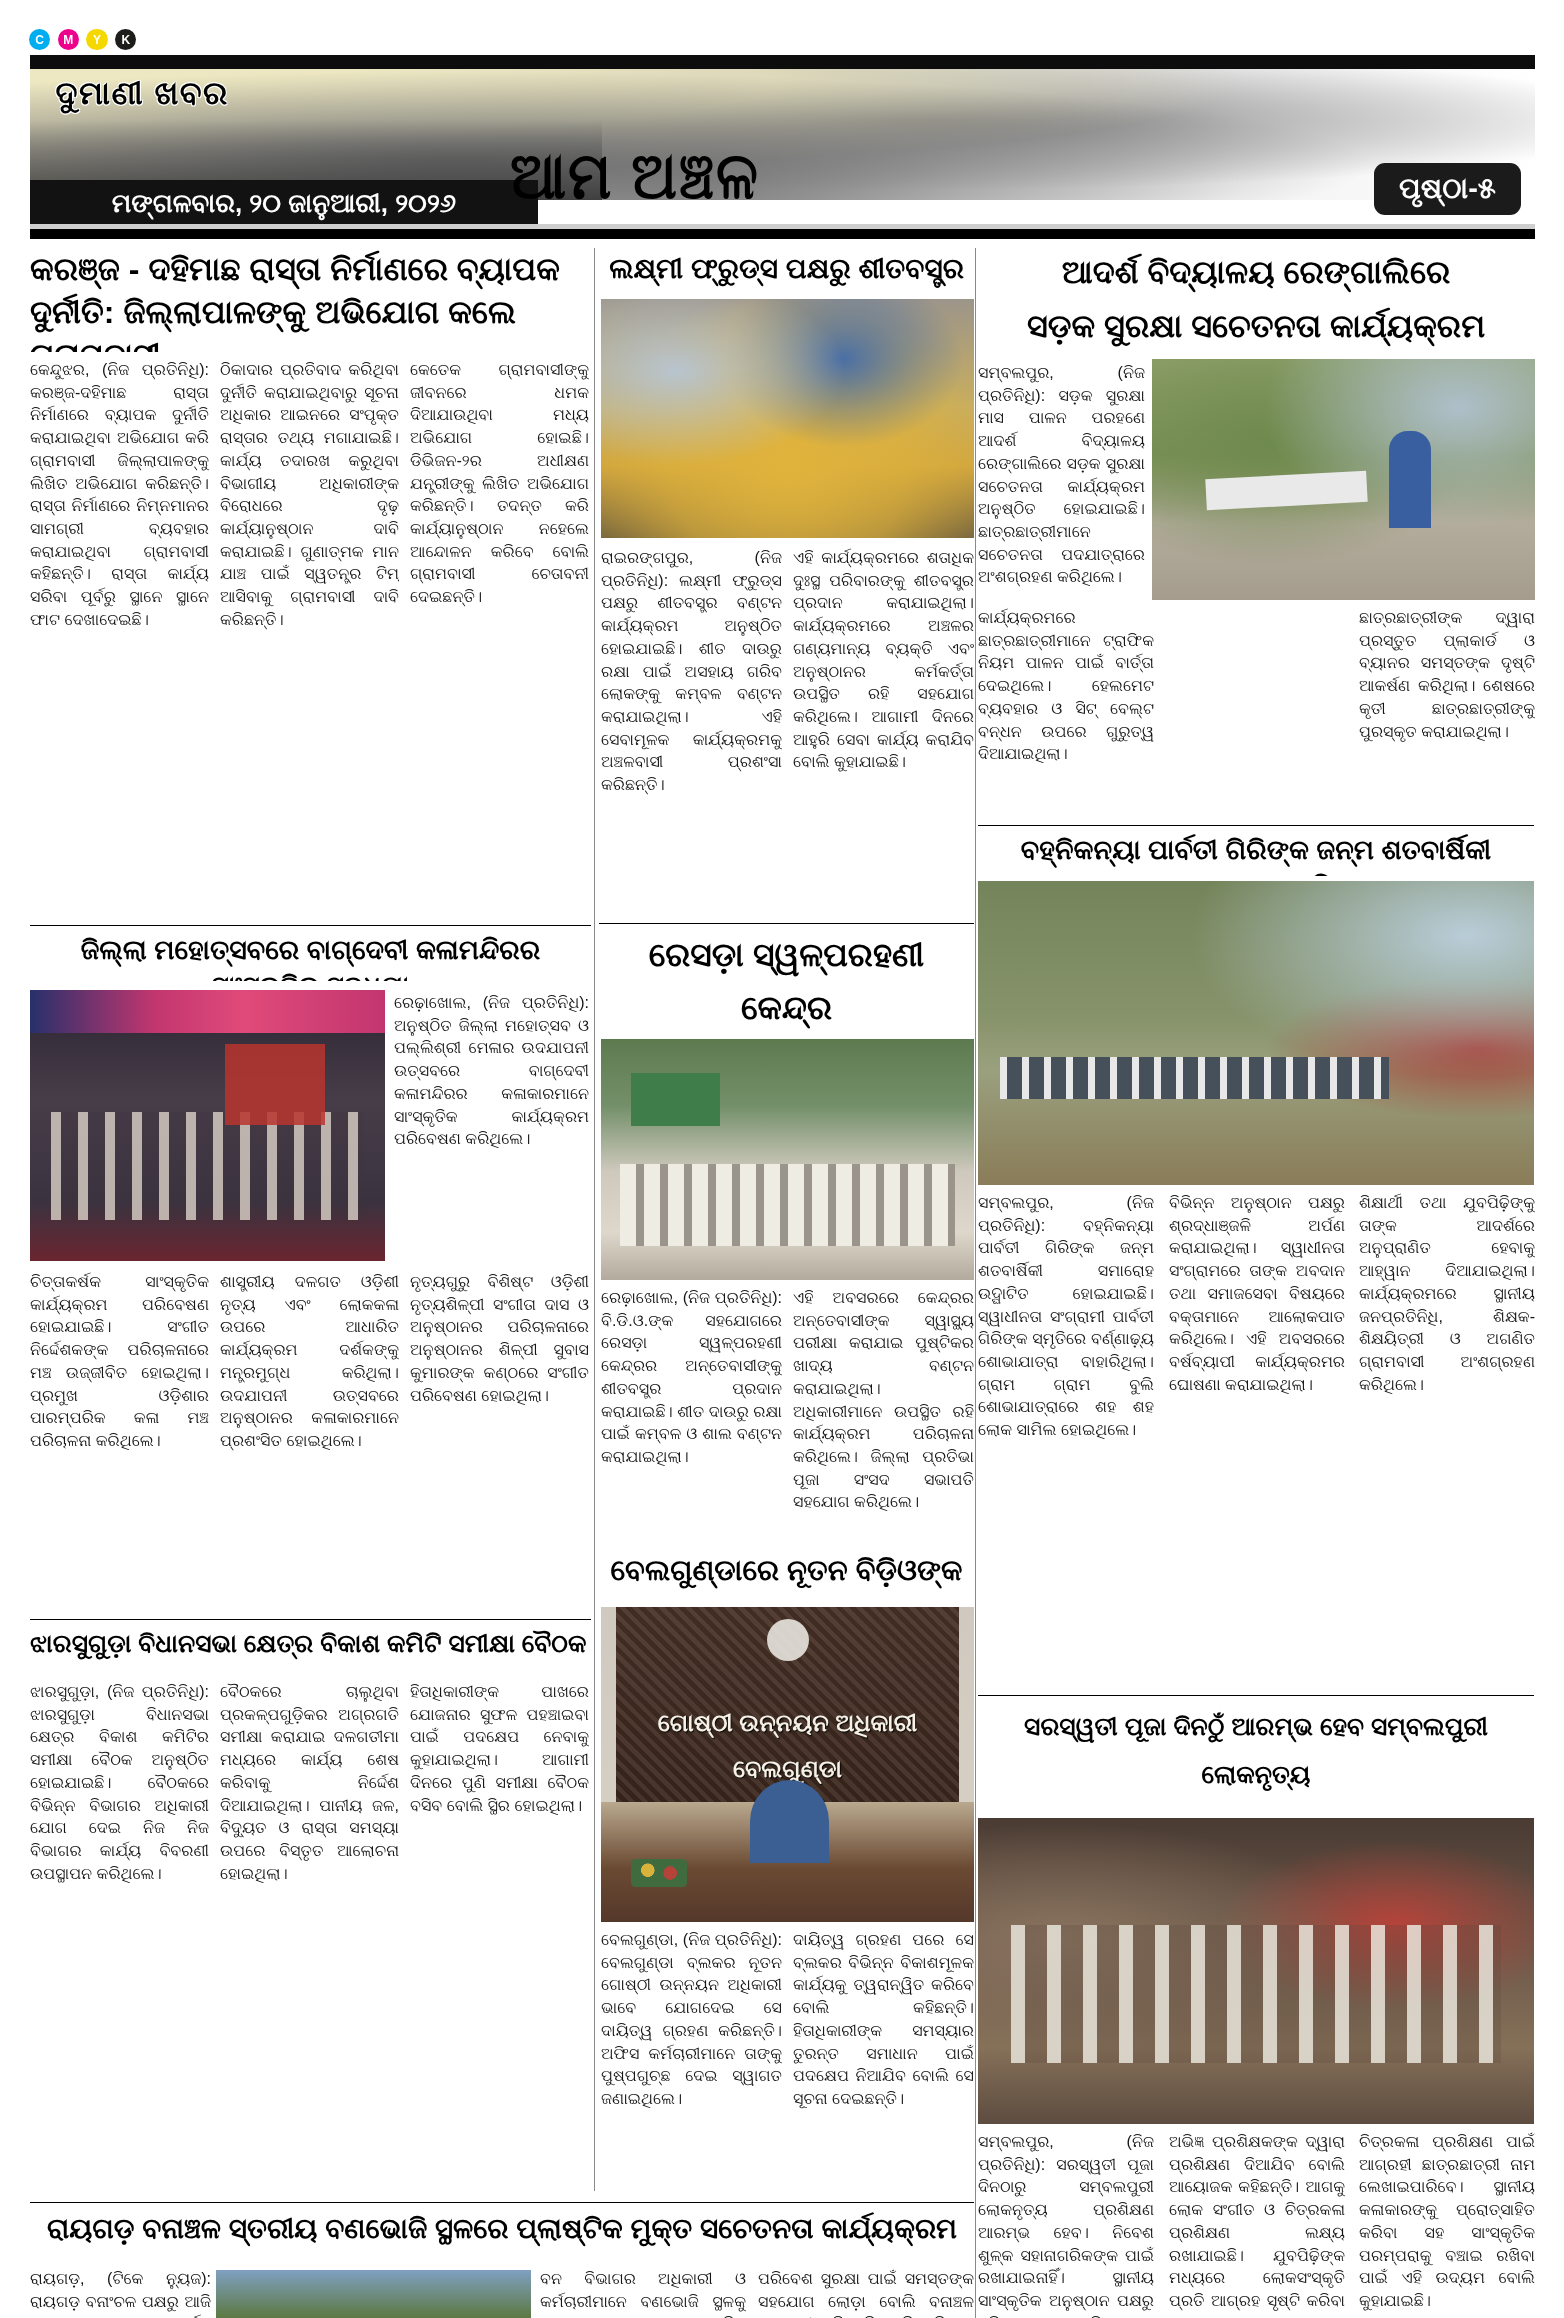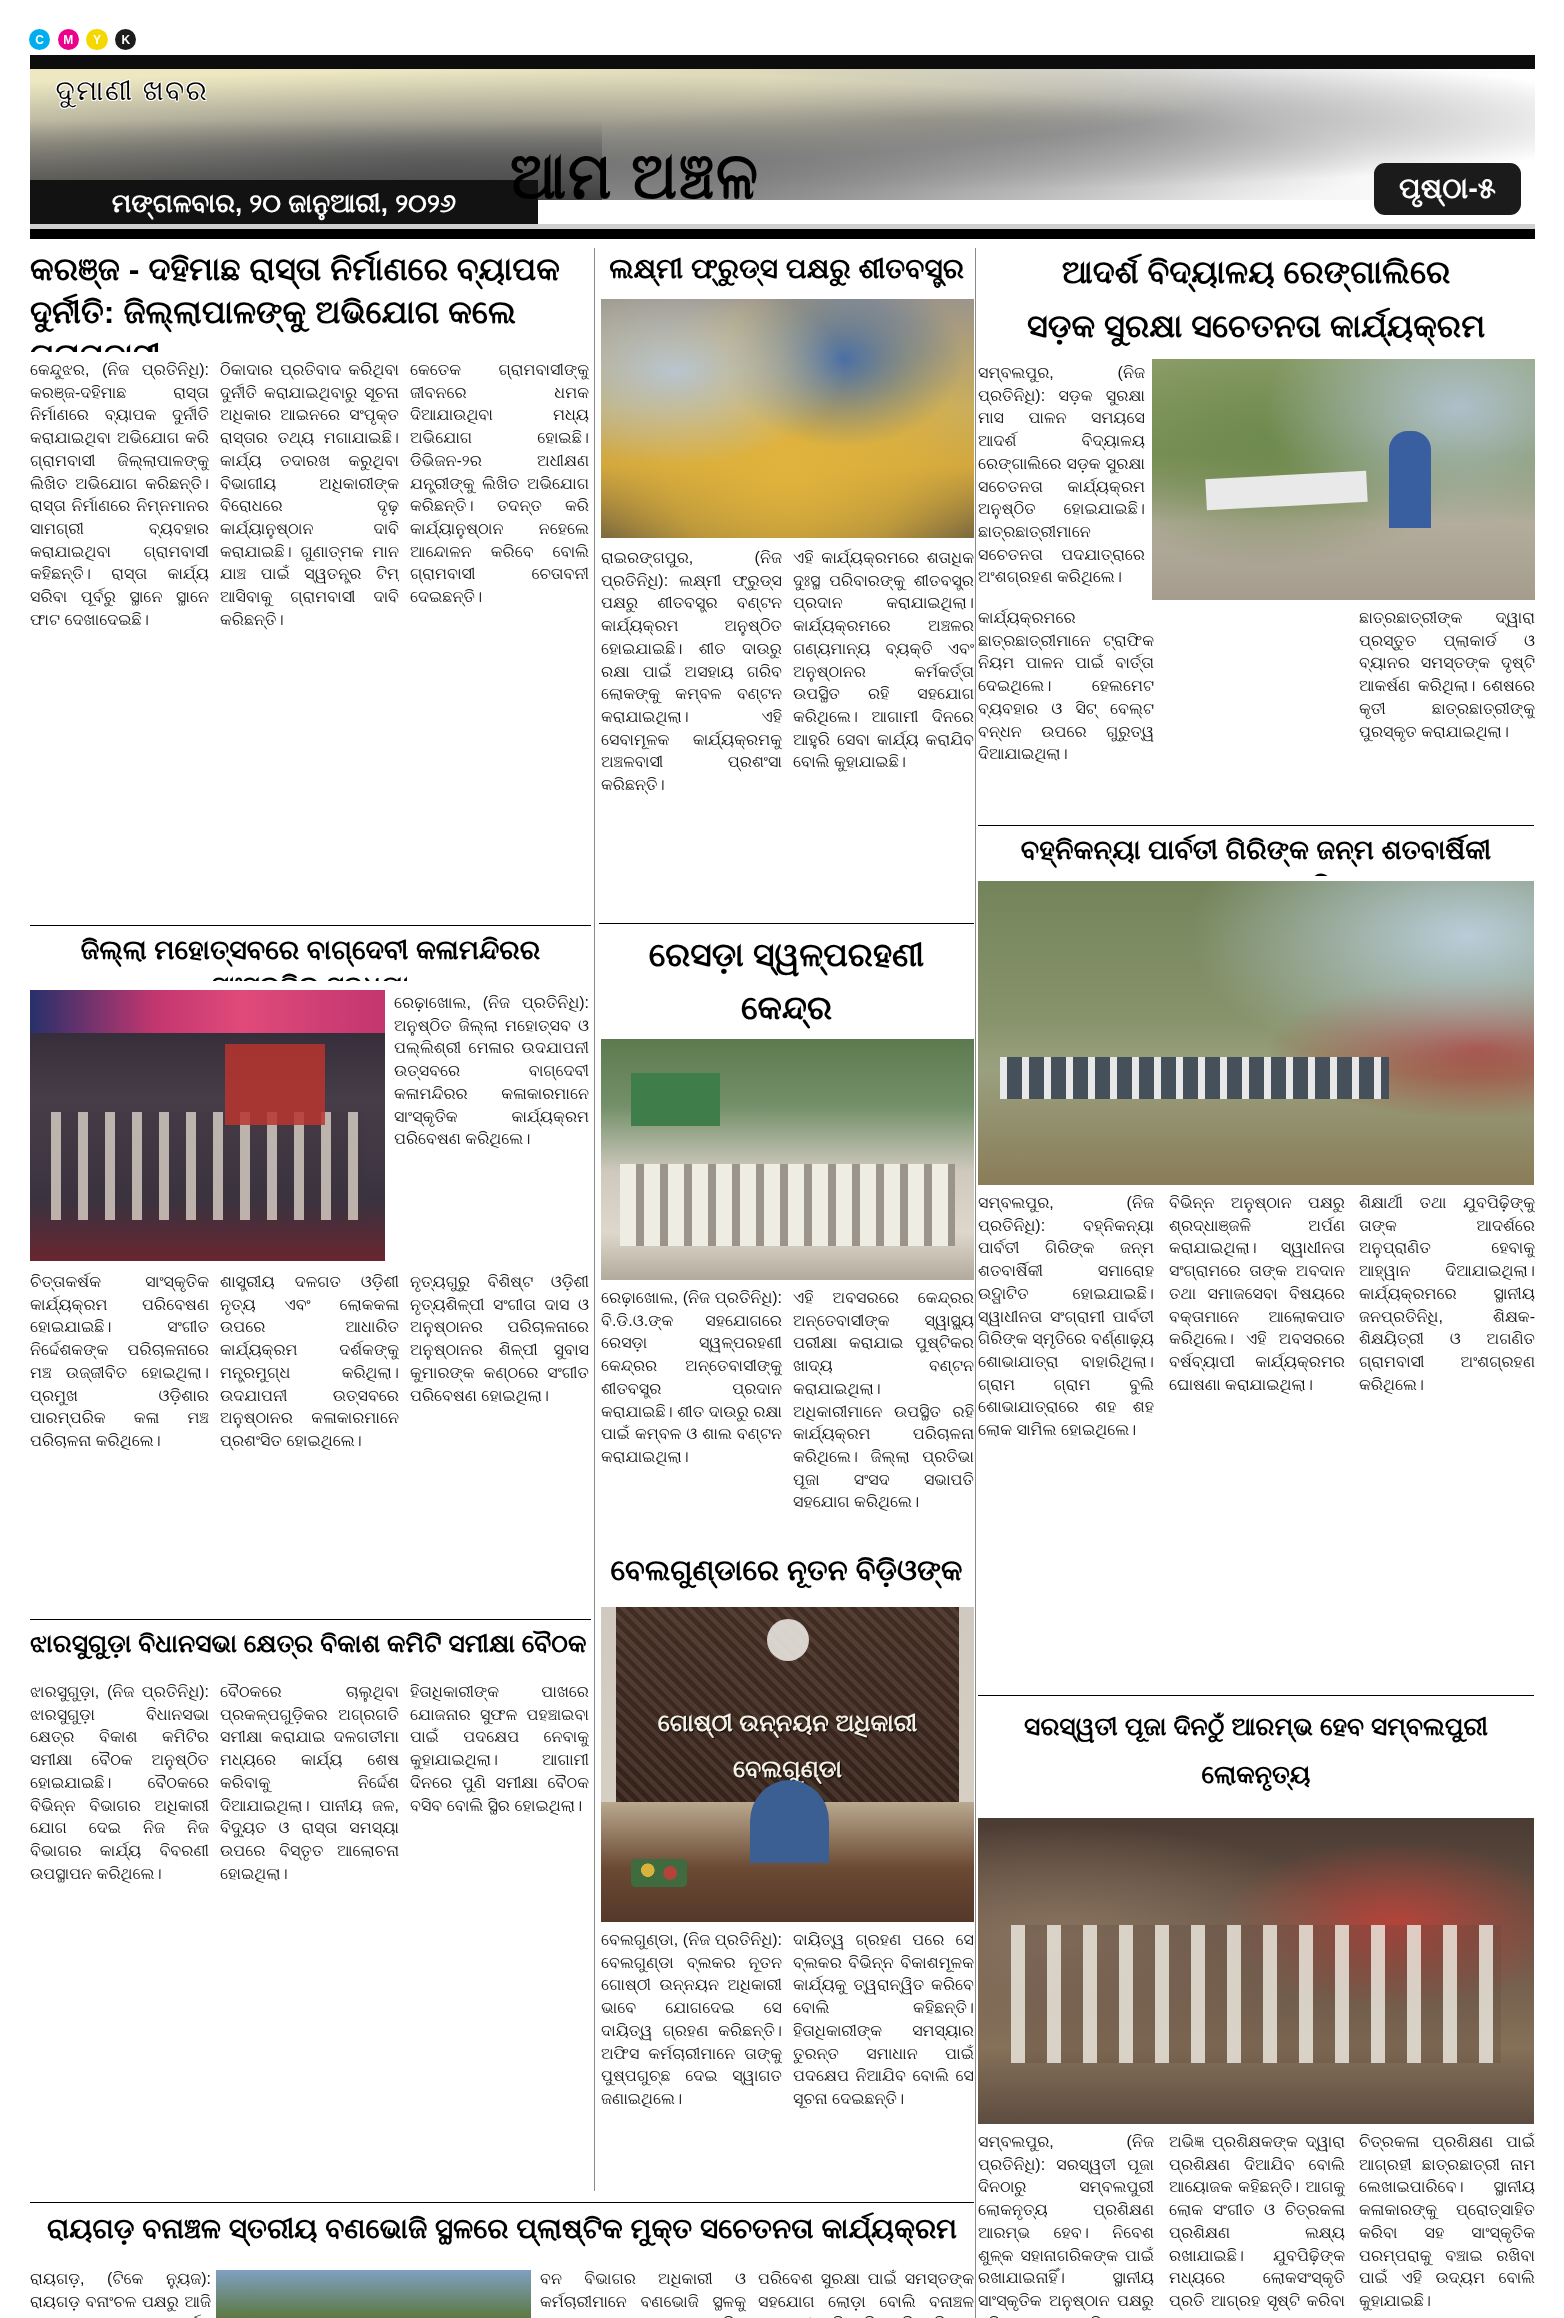--- a/index.html
+++ b/index.html
@@ -8,21 +8,21 @@
   .abs{position:absolute;}
   .cmyk-row{display:flex;gap:7.4px;}
   .cmyk-dot{width:21.3px;height:21.3px;border-radius:50%;display:flex;align-items:center;justify-content:center;
             color:#fff;font-weight:bold;font-size:12px;}
   .banner{background:
       radial-gradient(ellipse at 28% 75%, #6f6f6f 0%, rgba(110,110,110,0.55) 28%, rgba(160,160,160,0) 60%),
       radial-gradient(ellipse at 12% 20%, #efe9c2 0%, rgba(239,233,194,0.8) 30%, rgba(239,233,194,0) 55%),
       radial-gradient(ellipse at 58% 45%, #7e7e7e 0%, rgba(130,130,130,0.5) 30%, rgba(200,200,200,0) 62%),
       linear-gradient(90deg,#d9d4b8 0%,#bdbdbd 25%,#9f9f9f 45%,#d2d2d2 62%,#f2f2f2 80%,#ffffff 100%);}
   .banner-topstrip{position:absolute;left:0;top:0;width:100%;height:14px;background:#0d0d0d;}
-  .masthead-title{font-size:28px;font-weight:400;color:#000;letter-spacing:1.4px;
+  .masthead-title{font-size:32px;font-weight:700;color:#000;letter-spacing:1.4px;
       text-shadow:0.9px 0.9px 0 #fff,-0.9px -0.9px 0 #fff,0.9px -0.9px 0 #fff,-0.9px 0.9px 0 #fff,0 1.4px 0 #fff;}
   .edition-title{font-size:58px;font-weight:900;color:#000;letter-spacing:1.9px;transform:scaleY(1.12);transform-origin:top left;}
   .datebar{background:#121212;color:#fff;font-size:26px;font-weight:bold;display:flex;align-items:center;justify-content:center;}
   .pagebox{background:#1b1b1b;color:#fff;font-size:29px;font-weight:bold;border-radius:11px;
            display:flex;align-items:center;justify-content:center;}
   .rule{background:#000;}
   .grayband{background:#cfcfcf;}
   .vrule{background:#8a8a8a;width:0.9px;}
   .headline{font-weight:900;color:#000;white-space:pre-line;overflow:hidden;line-height:1.35;}
   .hl-center{text-align:center;}
@@ -76,21 +76,21 @@
   <div class="abs photo" style="left:601px;top:299px;width:373px;height:239px;background:
       radial-gradient(ellipse at 20% 30%, #b8c4cf 0%, rgba(184,196,207,0) 40%),
       radial-gradient(ellipse at 65% 25%, #4a6fa5 0%, rgba(74,111,165,0) 35%),
       radial-gradient(ellipse at 50% 70%, #e0b33c 0%, rgba(224,179,60,0.6) 45%, rgba(224,179,60,0) 75%),
       linear-gradient(180deg,#9c958a 0%,#c9ae5e 45%,#d1a63e 70%,#7d6a3e 100%);"></div>
   <div class="abs bodycol" style="left:601px;top:547px;width:181px;height:371px;">ରାଇରଙ୍ଗପୁର, (ନିଜ ପ୍ରତିନିଧି): ଲକ୍ଷ୍ମୀ ଫ୍ରୁଡ୍ସ ପକ୍ଷରୁ ଶୀତବସ୍ତ୍ର ବଣ୍ଟନ କାର୍ଯ୍ୟକ୍ରମ ଅନୁଷ୍ଠିତ ହୋଇଯାଇଛି। ଶୀତ ଦାଉରୁ ରକ୍ଷା ପାଇଁ ଅସହାୟ ଗରିବ ଲୋକଙ୍କୁ କମ୍ବଳ ବଣ୍ଟନ କରାଯାଇଥିଲା। ଏହି ସେବାମୂଳକ କାର୍ଯ୍ୟକ୍ରମକୁ ଅଞ୍ଚଳବାସୀ ପ୍ରଶଂସା କରିଛନ୍ତି।</div>
   <div class="abs bodycol" style="left:793px;top:547px;width:181px;height:371px;">ଏହି କାର୍ଯ୍ୟକ୍ରମରେ ଶତାଧିକ ଦୁଃସ୍ଥ ପରିବାରଙ୍କୁ ଶୀତବସ୍ତ୍ର ପ୍ରଦାନ କରାଯାଇଥିଲା। କାର୍ଯ୍ୟକ୍ରମରେ ଅଞ୍ଚଳର ଗଣ୍ୟମାନ୍ୟ ବ୍ୟକ୍ତି ଏବଂ ଅନୁଷ୍ଠାନର କର୍ମକର୍ତ୍ତା ଉପସ୍ଥିତ ରହି ସହଯୋଗ କରିଥିଲେ। ଆଗାମୀ ଦିନରେ ଆହୁରି ସେବା କାର୍ଯ୍ୟ କରାଯିବ ବୋଲି କୁହାଯାଇଛି।</div>
 
   <div class="abs headline hl-center" style="left:978px;top:245px;width:556px;height:109px;font-size:32px;line-height:1.7;">ଆଦର୍ଶ ବିଦ୍ୟାଳୟ ରେଙ୍ଗାଲିରେ
 ସଡ଼କ ସୁରକ୍ଷା ସଚେତନତା କାର୍ଯ୍ୟକ୍ରମ</div>
-  <div class="abs bodycol" style="left:978px;top:362px;width:167px;height:241px;">ସମ୍ବଲପୁର, (ନିଜ ପ୍ରତିନିଧି): ସଡ଼କ ସୁରକ୍ଷା ମାସ ପାଳନ ସମୟସେ ଆଦର୍ଶ ବିଦ୍ୟାଳୟ ରେଙ୍ଗାଲିରେ ସଡ଼କ ସୁରକ୍ଷା ସଚେତନତା କାର୍ଯ୍ୟକ୍ରମ ଅନୁଷ୍ଠିତ ହୋଇଯାଇଛି। ଛାତ୍ରଛାତ୍ରୀମାନେ ସଚେତନତା ପଦଯାତ୍ରାରେ ଅଂଶଗ୍ରହଣ କରିଥିଲେ।</div>
+  <div class="abs bodycol" style="left:978px;top:362px;width:167px;height:241px;">ସମ୍ବଲପୁର, (ନିଜ ପ୍ରତିନିଧି): ସଡ଼କ ସୁରକ୍ଷା ମାସ ପାଳନ ପରହଣେ ଆଦର୍ଶ ବିଦ୍ୟାଳୟ ରେଙ୍ଗାଲିରେ ସଡ଼କ ସୁରକ୍ଷା ସଚେତନତା କାର୍ଯ୍ୟକ୍ରମ ଅନୁଷ୍ଠିତ ହୋଇଯାଇଛି। ଛାତ୍ରଛାତ୍ରୀମାନେ ସଚେତନତା ପଦଯାତ୍ରାରେ ଅଂଶଗ୍ରହଣ କରିଥିଲେ।</div>
   <div class="abs photo" style="left:1152px;top:359px;width:383px;height:241px;background:
       radial-gradient(ellipse at 80% 20%, #aebfca 0%, rgba(174,191,202,0) 45%),
       radial-gradient(ellipse at 30% 35%, #6f8a4e 0%, rgba(111,138,78,0) 55%,rgba(111,138,78,0) 100%),
       linear-gradient(180deg,#8fa06b 0%,#7d9157 40%,#b3ac9c 68%,#a59c8d 100%);">
     <div class="pf" style="left:14%;top:48%;width:42%;height:13%;background:#e9e9e9;transform:rotate(-3deg);"></div>
     <div class="pf" style="left:62%;top:30%;width:42px;height:97px;background:#3a5fa0;border-radius:18.5px 18.5px 0 0;"></div>
   </div>
   <div class="abs bodycol" style="left:978px;top:607px;width:176px;height:216px;">କାର୍ଯ୍ୟକ୍ରମରେ ଛାତ୍ରଛାତ୍ରୀମାନେ ଟ୍ରାଫିକ ନିୟମ ପାଳନ ପାଇଁ ବାର୍ତ୍ତା ଦେଇଥିଲେ। ହେଲମେଟ ବ୍ୟବହାର ଓ ସିଟ୍ ବେଲ୍ଟ ବନ୍ଧନ ଉପରେ ଗୁରୁତ୍ୱ ଦିଆଯାଇଥିଲା।</div>
   <div class="abs bodycol" style="left:1359px;top:607px;width:176px;height:216px;">ଛାତ୍ରଛାତ୍ରୀଙ୍କ ଦ୍ୱାରା ପ୍ରସ୍ତୁତ ପ୍ଲାକାର୍ଡ ଓ ବ୍ୟାନର ସମସ୍ତଙ୍କ ଦୃଷ୍ଟି ଆକର୍ଷଣ କରିଥିଲା। ଶେଷରେ କୃତୀ ଛାତ୍ରଛାତ୍ରୀଙ୍କୁ ପୁରସ୍କୃତ କରାଯାଇଥିଲା।</div>
 

